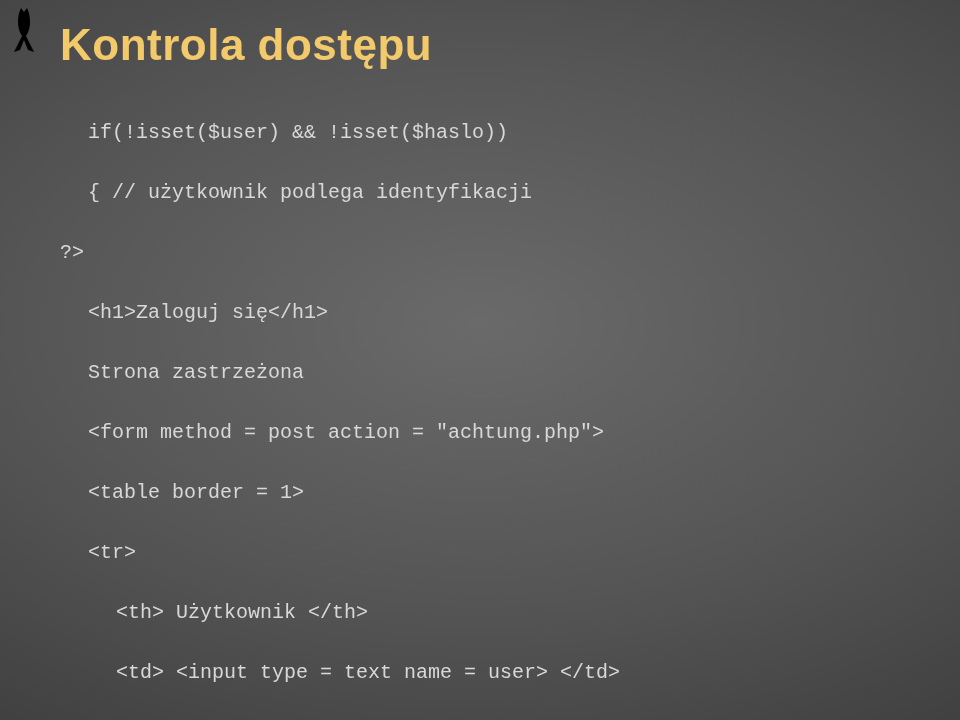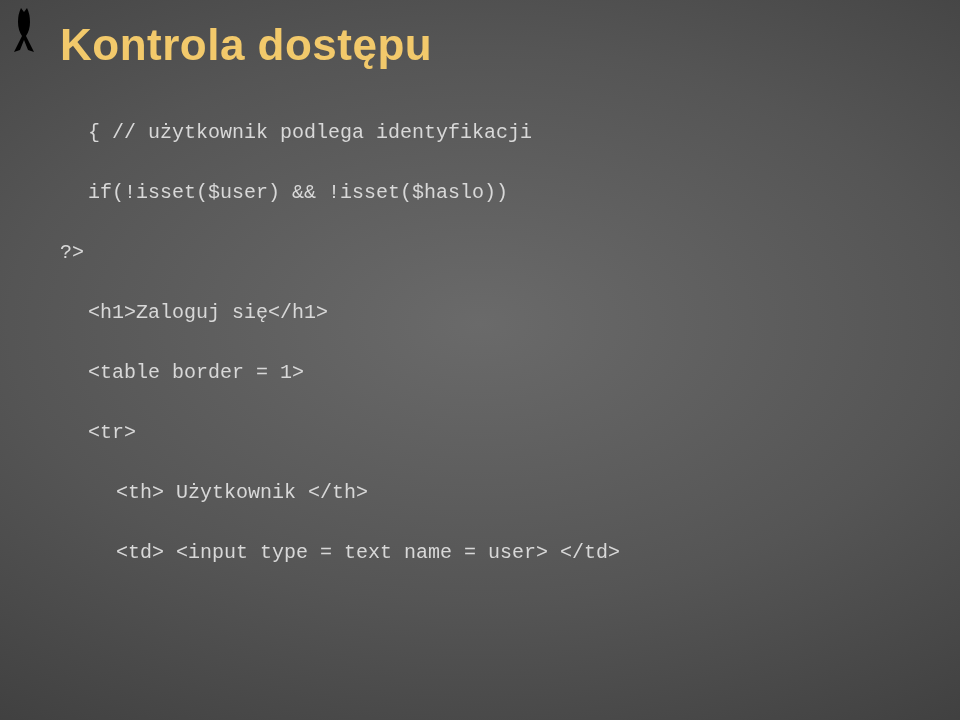--- a/index.html
+++ b/index.html
@@ -52,24 +52,26 @@
 
 <div class="ribbon">
   <svg viewBox="0 0 32 48">
     <path d="M13 2 Q10 8 10 16 Q10 24 14 30 L6 46 L12 44 L16 34 L20 44 L26 46 L18 30 Q22 24 22 16 Q22 8 19 2 Q16 6 16 6 Q16 6 13 2 Z" fill="#000000"></path>
   </svg>
 </div>
 
 <div class="title">Kontrola dostępu</div>
 
 <div class="code-block">
+<div class="ind1">if(!isset($user) &amp;&amp; !isset($haslo))</div>
 <div class="ind1">{ // użytkownik podlega identyfikacji</div>
-<div class="ind1">if(!isset($user) &amp;&amp; !isset($haslo))</div>
 <div>?&gt;</div>
 <div class="ind1">&lt;h1&gt;Zaloguj się&lt;/h1&gt;</div>
+<div class="ind1">Strona zastrzeżona</div>
+<div class="ind1">&lt;form method = post action = "achtung.php"&gt;</div>
 <div class="ind1">&lt;table border = 1&gt;</div>
 <div class="ind1">&lt;tr&gt;</div>
 <div class="ind2">&lt;th&gt; Użytkownik &lt;/th&gt;</div>
 <div class="ind2">&lt;td&gt; &lt;input type = text name = user&gt; &lt;/td&gt;</div>
 
 
 
 
 
 

